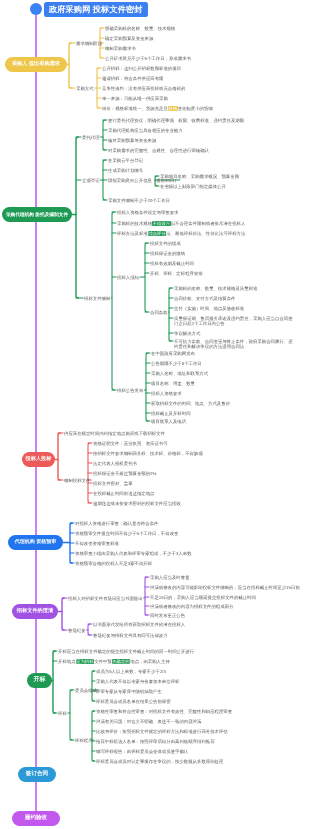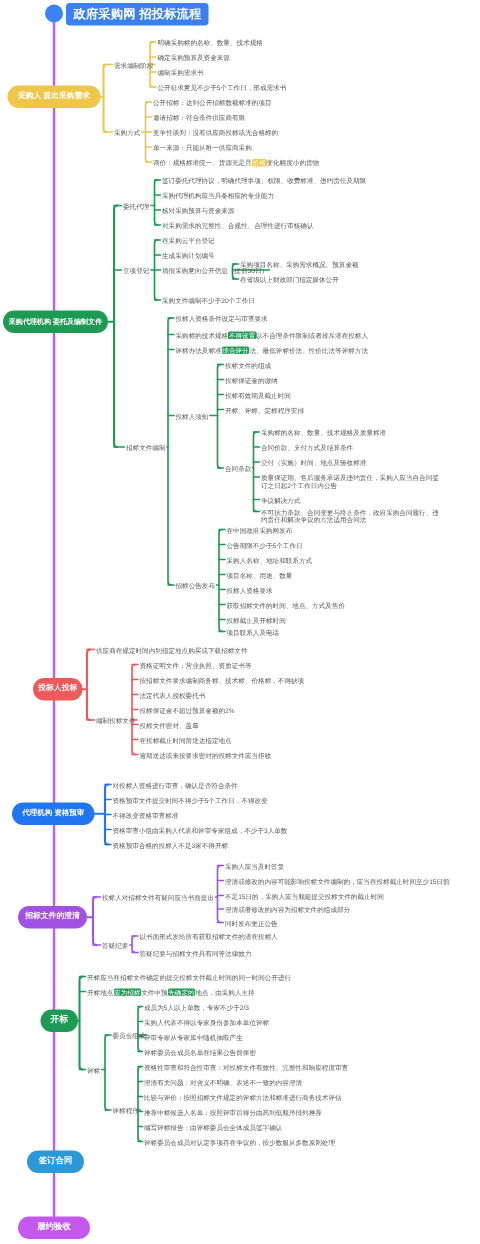--- a/index.html
+++ b/index.html
@@ -144,21 +144,21 @@
       <path d="M 94.2 711 Q 92 711 92 713.2 L 92 758.8 Q 92 761 94.2 761" fill="none" stroke="#1f9a55" stroke-width="1.1" stroke-linecap="round"></path>
       <line x1="93.5625" y1="740" x2="92" y2="740" stroke="#1f9a55" stroke-width="1.1" stroke-linecap="round"></line>
       <line x1="92" y1="711" x2="95" y2="711" stroke="#1f9a55" stroke-width="1.1" stroke-linecap="round"></line>
       <line x1="92" y1="721" x2="95" y2="721" stroke="#1f9a55" stroke-width="1.1" stroke-linecap="round"></line>
       <line x1="92" y1="731" x2="95" y2="731" stroke="#1f9a55" stroke-width="1.1" stroke-linecap="round"></line>
       <line x1="92" y1="741" x2="95" y2="741" stroke="#1f9a55" stroke-width="1.1" stroke-linecap="round"></line>
       <line x1="92" y1="751" x2="95" y2="751" stroke="#1f9a55" stroke-width="1.1" stroke-linecap="round"></line>
       <line x1="92" y1="761" x2="95" y2="761" stroke="#1f9a55" stroke-width="1.1" stroke-linecap="round"></line>
     </svg>
   <div class="rootdot" style="left: 30px; top: 3px; width: 12px; height: 12px; background: rgb(59, 130, 246);"></div>
-  <div class="title" style="left: 44px; top: 2px; background: rgb(59, 127, 240);">政府采购网 招投标流程</div>
+  <div class="title" style="left: 44px; top: 2px; background: rgb(59, 127, 240);">政府采购网 投标文件密封</div>
 <div class="mnode" style="left: 5px; top: 57px; min-width: 62px; background: rgb(237, 198, 74); font-size: 5.2px;">采购人 提出采购需求</div>
     <div class="tnode nw" style="left: 76px; top: 40.6px;">需求编制阶段</div>
     <div class="tnode nw" style="left: 105px; top: 25.6px;">明确采购标的名称、数量、技术规格</div>
     <div class="tnode nw" style="left: 105px; top: 35.6px;">确定采购预算及资金来源</div>
     <div class="tnode nw" style="left: 105px; top: 45.6px;">编制采购需求书</div>
     <div class="tnode nw" style="left: 105px; top: 55.6px;">公开征求意见不少于5个工作日，形成需求书</div>
     <div class="tnode nw" style="left: 76px; top: 85.6px;">采购方式</div>
     <div class="tnode nw" style="left: 102px; top: 65.6px;">公开招标：达到公开招标数额标准的项目</div>
     <div class="tnode nw" style="left: 102px; top: 75.6px;">邀请招标：符合条件供应商有限</div>
     <div class="tnode nw" style="left: 102px; top: 85.6px;">竞争性谈判：没有供应商投标或无合格标的</div>

